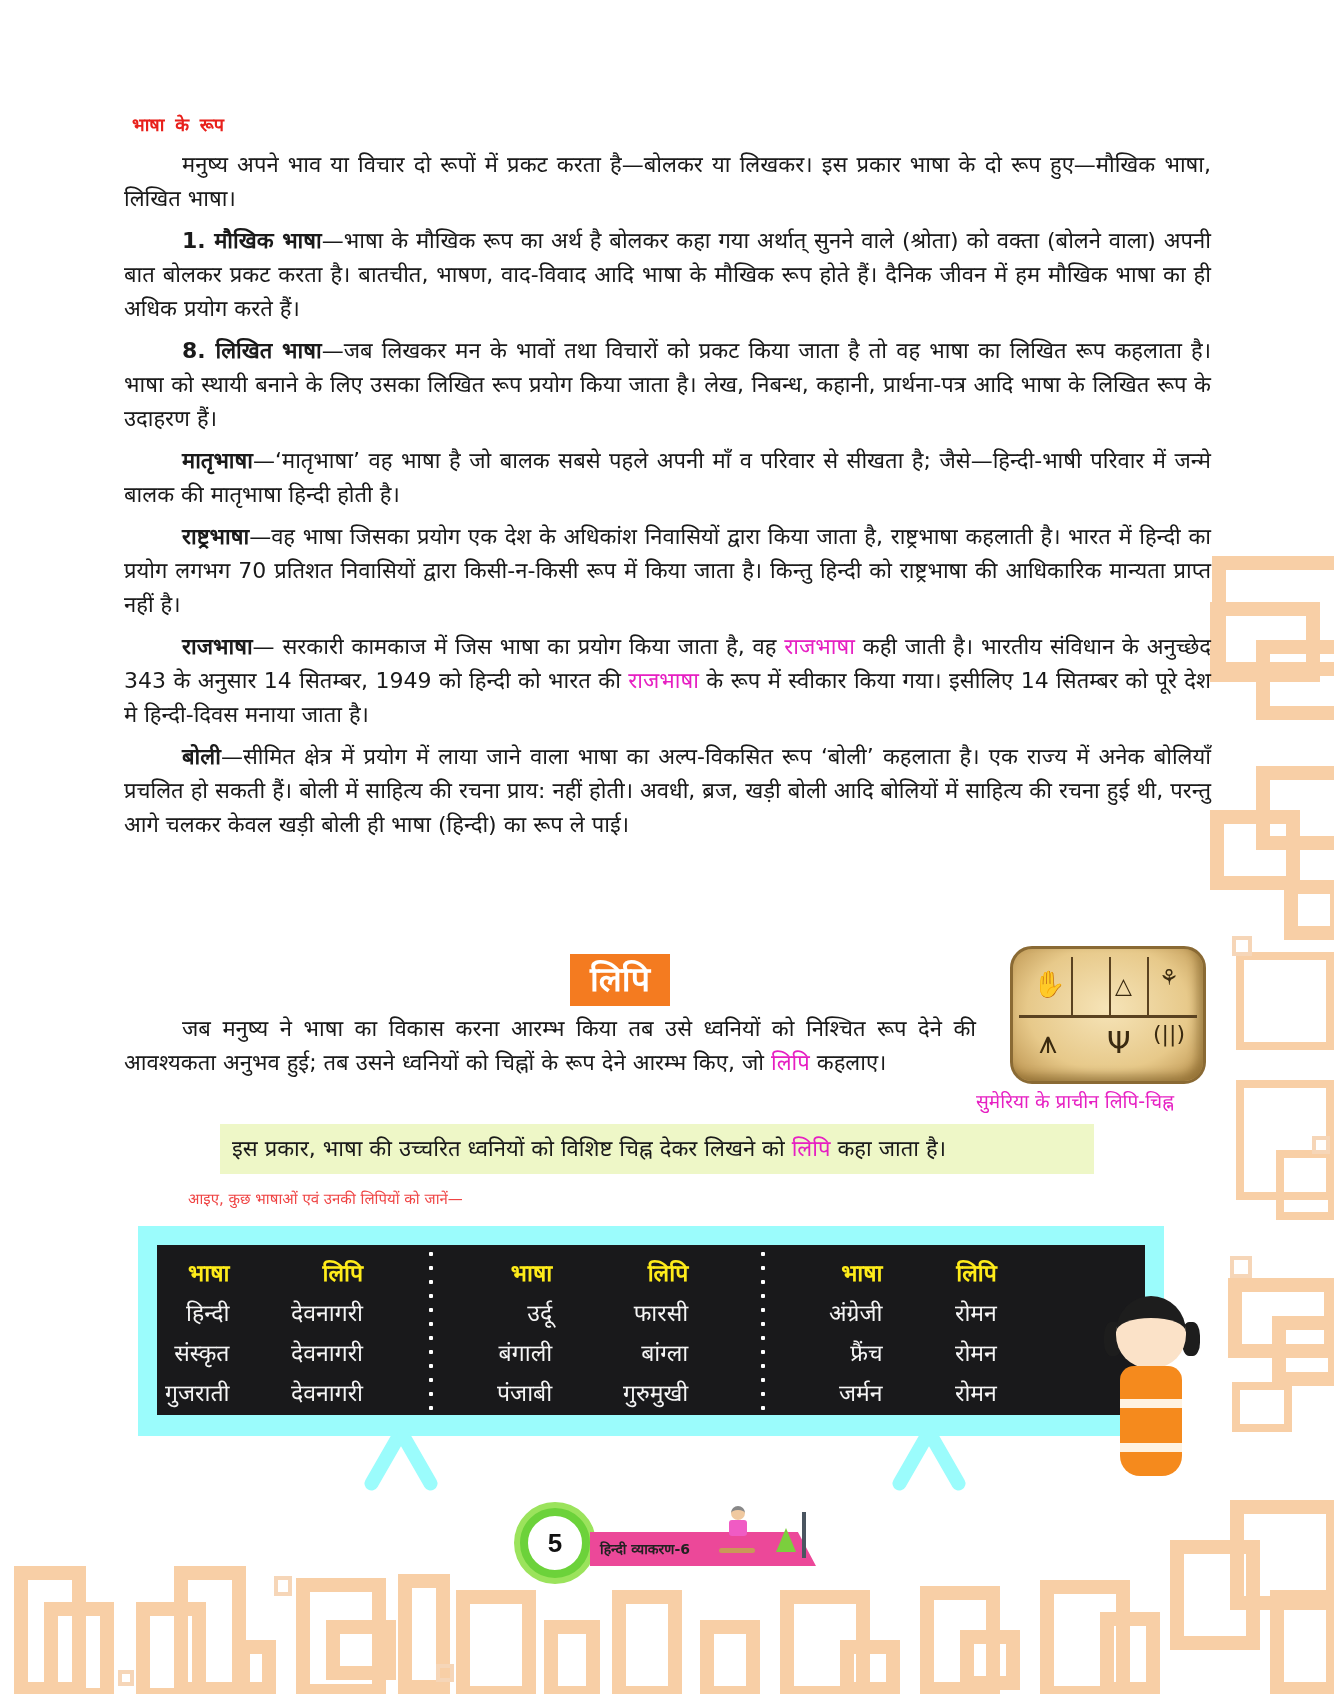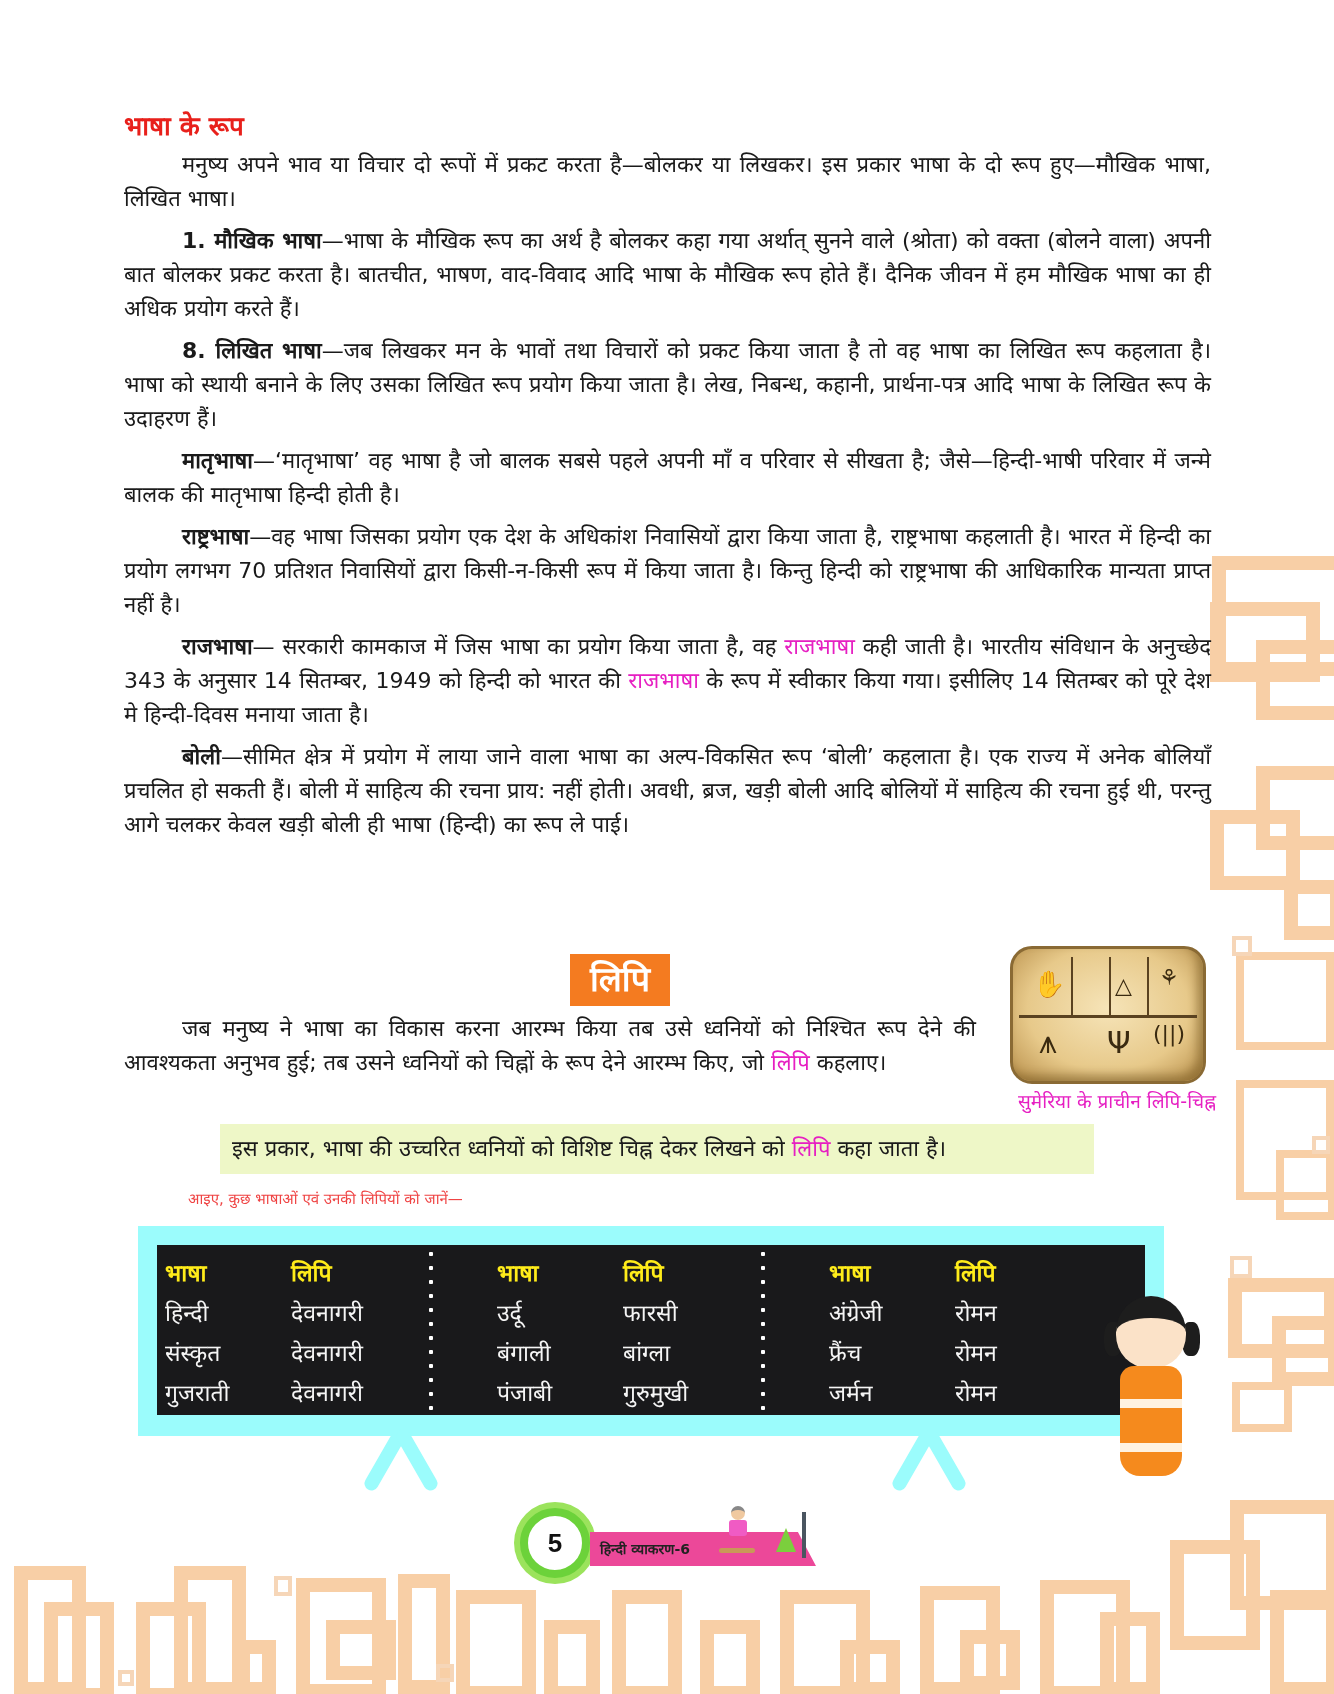--- a/index.html
+++ b/index.html
@@ -9,47 +9,47 @@
   .deco { position: absolute; border: 14px solid #f8cfa6; background: transparent; }
   .deco.thin { border-width: 8px; }
   .deco.tiny { border-width: 4px; border-color: #f6d6b8; }
 
   .content { position: absolute; left: 124px; top: 104px; width: 1087px; }
   p.para { font-size: 22px; line-height: 34px; text-align: justify; margin-bottom: 8px; }
   p.para .indent { display: inline-block; width: 58px; }
   p.para b { font-weight: bold; }
   .magenta { color: #e61fc2; }
 
-  .heading-red { color: #e8201b; font-weight: bold; font-size: 26px; line-height: 36px; margin: 4px 0 4px; }
+  .heading-red { color: #e8201b; font-weight: bold; font-size: 18px; line-height: 36px; margin: 4px 8px 4px; font-family: Liberation Mono, monospace; }
 
   .lipi-badge { position: absolute; left: 570px; top: 954px; width: 100px; height: 52px; background: #f47b20;
     color: #fff; font-size: 34px; font-weight: bold; text-align: center; line-height: 50px; }
 
   .lipi-para { position: absolute; left: 124px; top: 1012px; width: 852px; font-size: 22px; line-height: 34px; text-align: justify; }
   .lipi-para .indent { display: inline-block; width: 58px; }
 
   .tablet { position: absolute; left: 1010px; top: 946px; width: 196px; height: 138px; border-radius: 22px;
     background: radial-gradient(ellipse at 50% 45%, #f6e4b8 0%, #e7c98a 60%, #b88f4a 100%);
     border: 3px solid #8a6a34; box-shadow: inset -6px -6px 10px rgba(100,70,20,0.45); }
   .tablet .hline { position: absolute; left: 6px; right: 6px; top: 66px; height: 3px; background: #5a4220; }
   .tablet .vline { position: absolute; top: 8px; width: 2px; height: 58px; background: #5a4220; }
   .tablet .glyph { position: absolute; color: #3a2a10; font-size: 26px; font-family: "DejaVu Sans", sans-serif; }
-  .tablet-caption { position: absolute; left: 976px; top: 1088px; width: 240px; color: #e61fc2; font-size: 19px; text-align: right; }
+  .tablet-caption { position: absolute; left: 976px; top: 1088px; width: 240px; color: #e61fc2; font-size: 19px; }
 
   .highlight { position: absolute; left: 220px; top: 1124px; width: 874px; height: 50px; background: #eef7c7;
     font-size: 22px; line-height: 50px; padding-left: 12px; }
 
   .intro { position: absolute; left: 188px; top: 1182px; color: #ef4444; font-size: 15px; line-height: 34px; }
 
   .board-frame { position: absolute; left: 138px; top: 1226px; width: 1026px; height: 210px; background: #9bfcfc; }
   .board { position: absolute; left: 157px; top: 1245px; width: 988px; height: 170px; background: #19191b; }
   .leg { position: absolute; width: 14px; height: 68px; background: #9bfcfc; border-radius: 7px; top: 1426px; }
 
   .board .col { position: absolute; top: 8px; }
-  .board .cell { height: 40px; font-size: 23px; line-height: 40px; color: #f5f5f5; white-space: nowrap; }
+  .board .cell { height: 40px; font-size: 23px; line-height: 40px; color: #f5f5f5; white-space: nowrap; text-align: right; }
   .board .cell.head { color: #ffec1a; font-weight: bold; }
   .board .dots { position: absolute; top: 2px; width: 4px; height: 166px;
     background-image: radial-gradient(circle, #ffffff 2px, transparent 2.5px); background-size: 4px 14px; }
 
   .girl { position: absolute; left: 1110px; top: 1296px; width: 90px; height: 188px; }
   .girl .head { position: absolute; left: 6px; top: 0; width: 70px; height: 72px; border-radius: 50% 50% 46% 46%;
     background: #fbe2c8; border-top: 22px solid #1d1d1d; }
   .girl .pig { position: absolute; top: 26px; width: 18px; height: 34px; background: #1d1d1d; border-radius: 40%; }
   .girl .body { position: absolute; left: 10px; top: 70px; width: 62px; height: 110px; border-radius: 14px 14px 20px 20px;
     background: linear-gradient(#f58a1d 0 30%, #fff2e0 30% 38%, #f58a1d 38% 70%, #fff2e0 70% 78%, #f58a1d 78%); }

